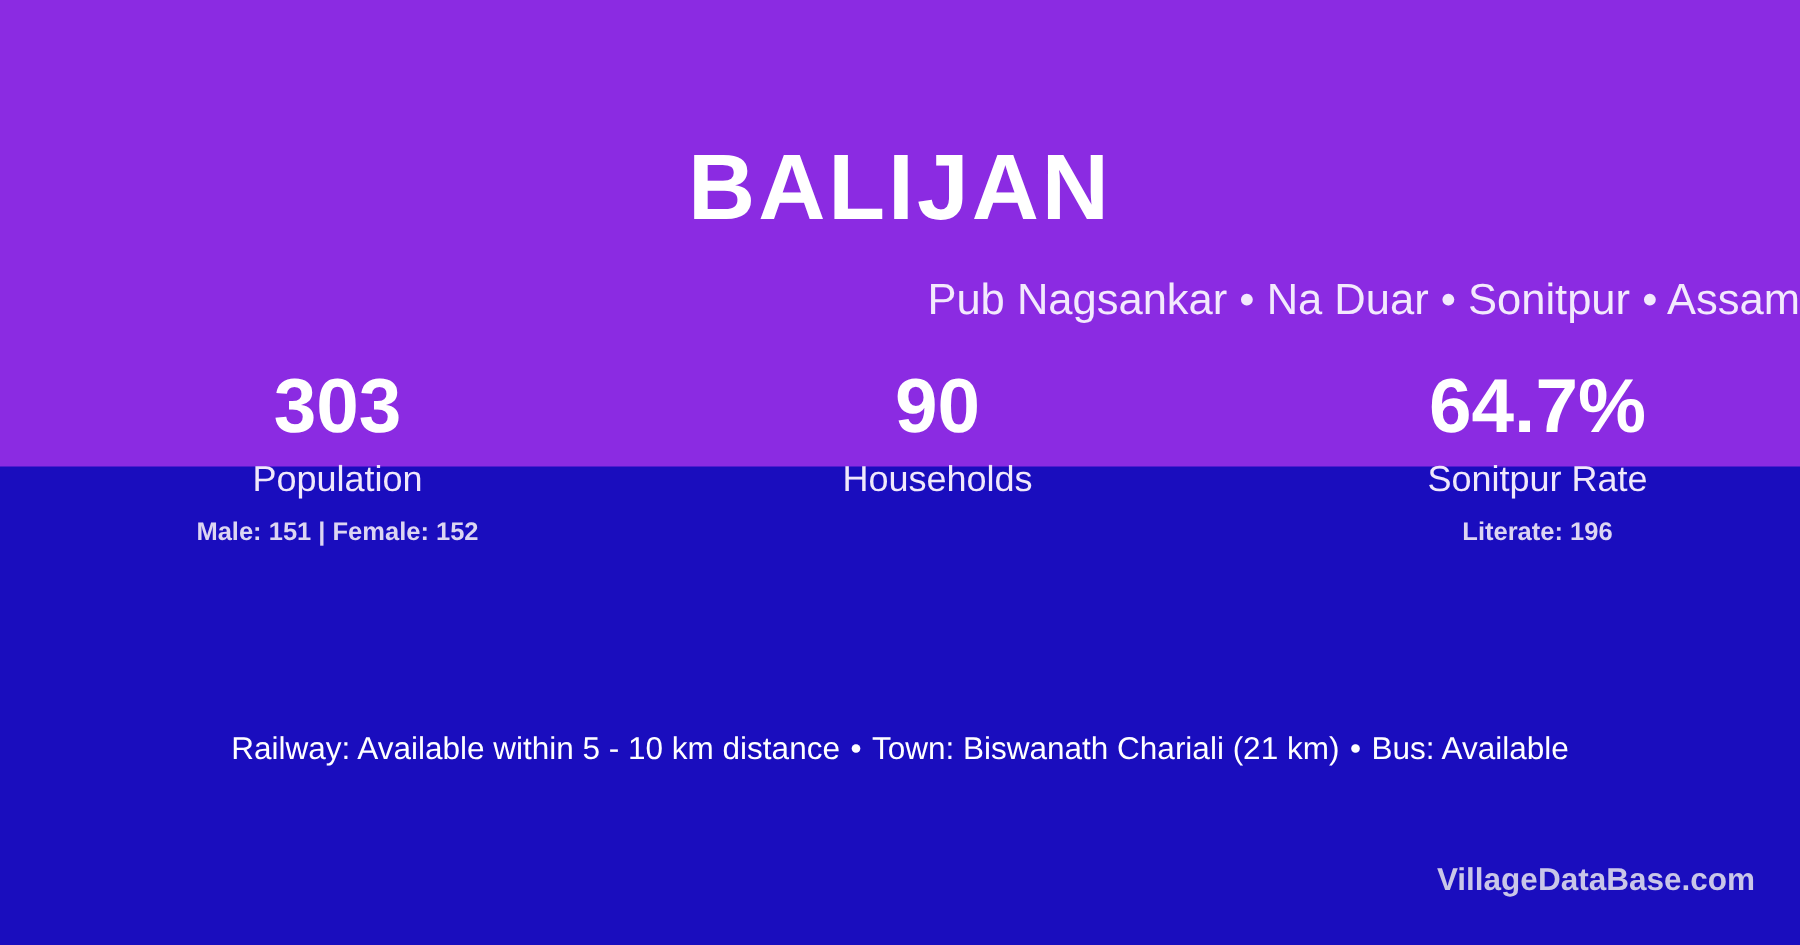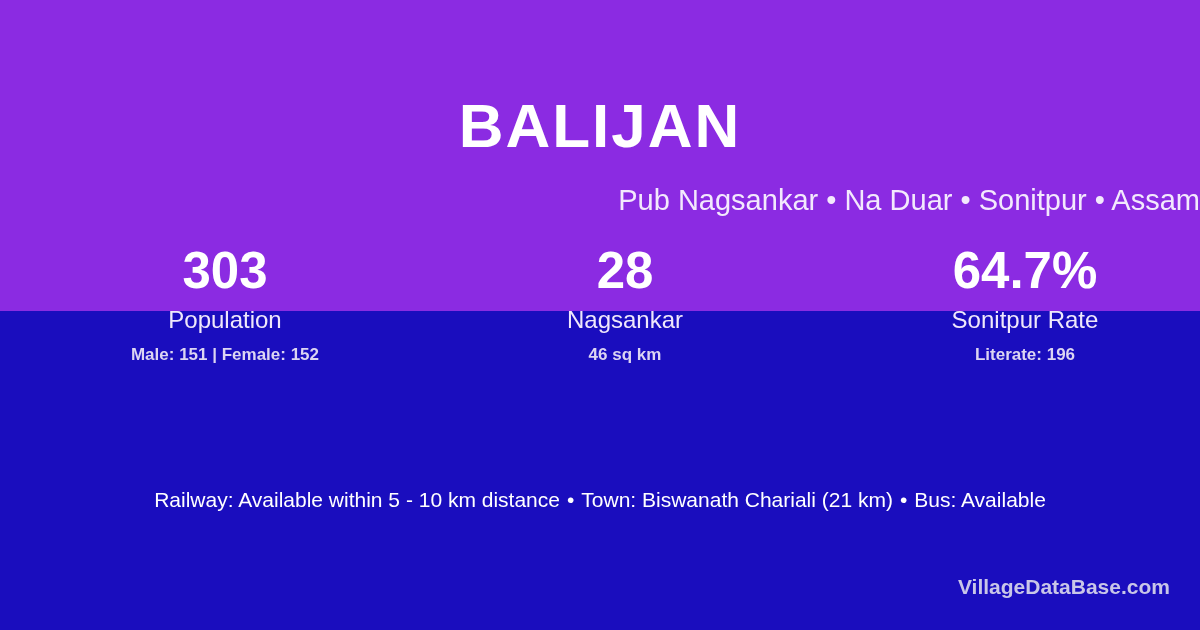--- a/index.html
+++ b/index.html
@@ -122,23 +122,22 @@
 
   <div class="stats">
 
     <div class="stat">
       <div class="stat-value">303</div>
       <div class="stat-label">Population</div>
       <div class="stat-sub">Male: 151 | Female: 152</div>
     </div>
 
     <div class="stat">
-      <div class="stat-value">28</div>
-      <div class="stat-label">Nagsankar</div>
-      <div class="stat-sub">46 sq km</div>
+      <div class="stat-value">90</div>
+      <div class="stat-label">Households</div>
     </div>
 
     <div class="stat">
       <div class="stat-value">64.7%</div>
       <div class="stat-label">Sonitpur Rate</div>
       <div class="stat-sub">Literate: 196</div>
     </div>
 
   </div>
 

